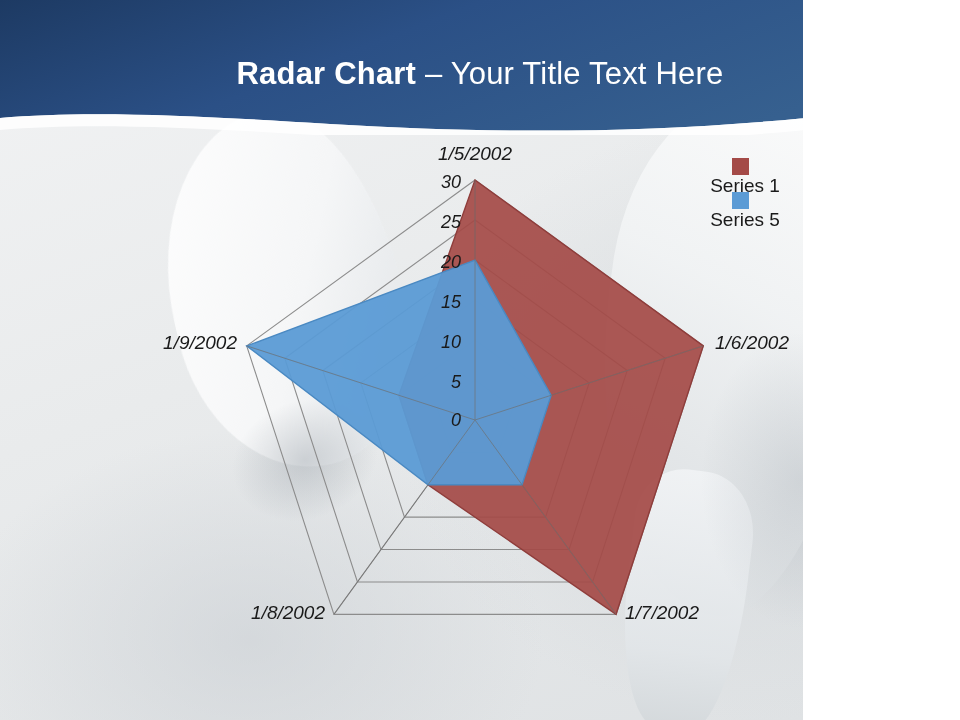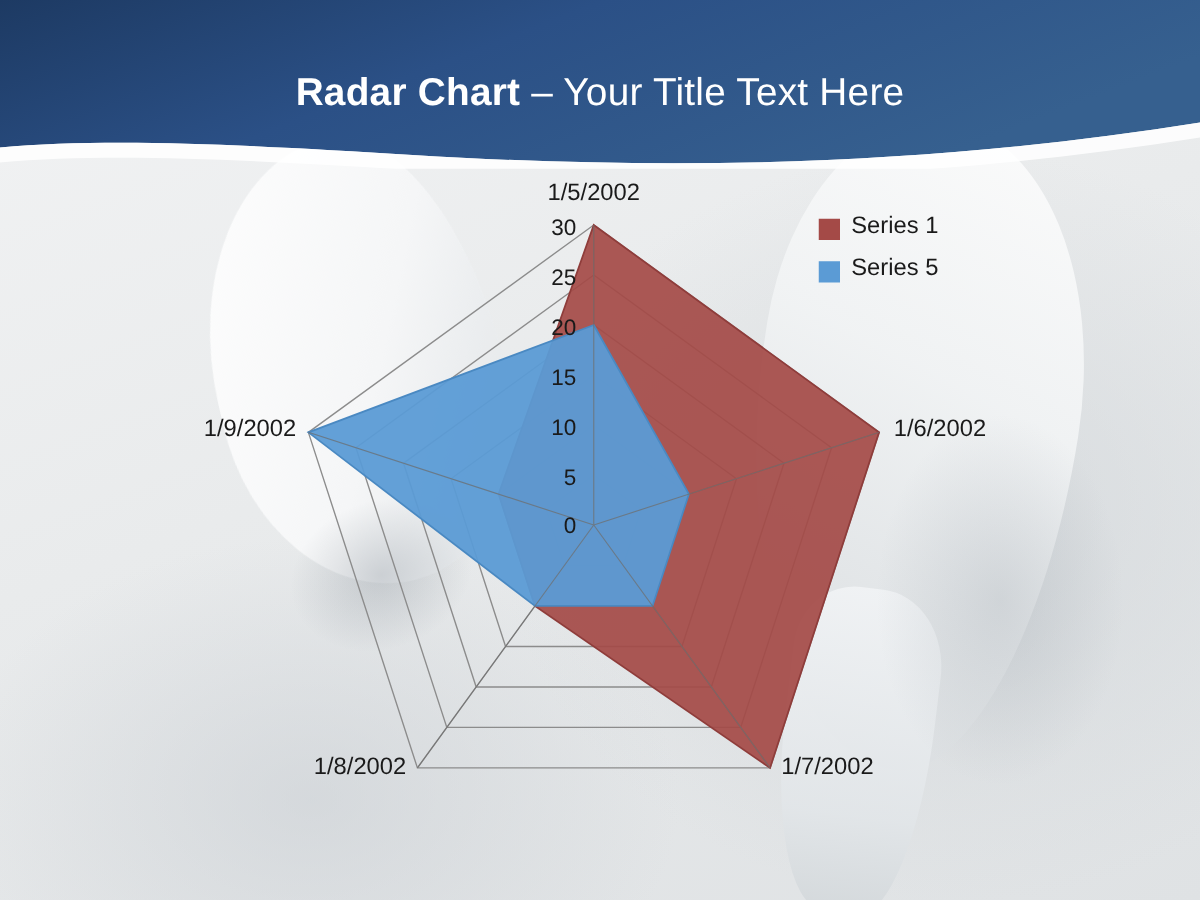--- a/index.html
+++ b/index.html
@@ -7,21 +7,21 @@
     padding: 0;
   }
   body {
     width: 960px;
     height: 720px;
     overflow: hidden;
     font-family: "Liberation Sans", sans-serif;
   }
   .slide {
     position: relative;
-    width: 960px;
+    width: 803px;
     height: 720px;
     background: #0f766e;
     overflow: hidden;
   }
   
   .bg-photo {
     position: absolute;
     inset: 0;
     background:
       radial-gradient(ellipse 420px 300px at 250px 640px, rgba(200,205,210,0.55), rgba(238,240,241,0) 70%),
@@ -96,43 +96,44 @@
     font-weight: bold;
   }
   .title span.light {
     font-weight: normal;
   }
 
   
   .chart-wrap {
     position: absolute;
     left: 120px; top: 130px;
-    width: 720px; height: 560px;
+    width: 720px; height: 560px; font-style: italic;
   }
   .chart-svg {
     position: absolute;
     left: 0; top: 0;
   }
   .axis-label, .tick-label {
     font-family: "Liberation Sans", sans-serif;
     fill: #1a1a1a;
   }
   .axis-label { font-size: 19px; }
   .tick-label { font-size: 18px; }
 
   
   .legend {
     position: absolute;
     left: 655px; top: 158px;
     width: 180px;
   }
   .legend-row {
     display: flex;
-    align-items: flex-end;
+    align-items: center;
     height: 34px;
+    flex-direction: column;
   }
   .legend-swatch {
     width: 17px;
     height: 17px;
     margin-right: 9px;
     flex: 0 0 auto;
   }
   .legend-text {
     font-size: 19px;
     color: #1a1a1a;

